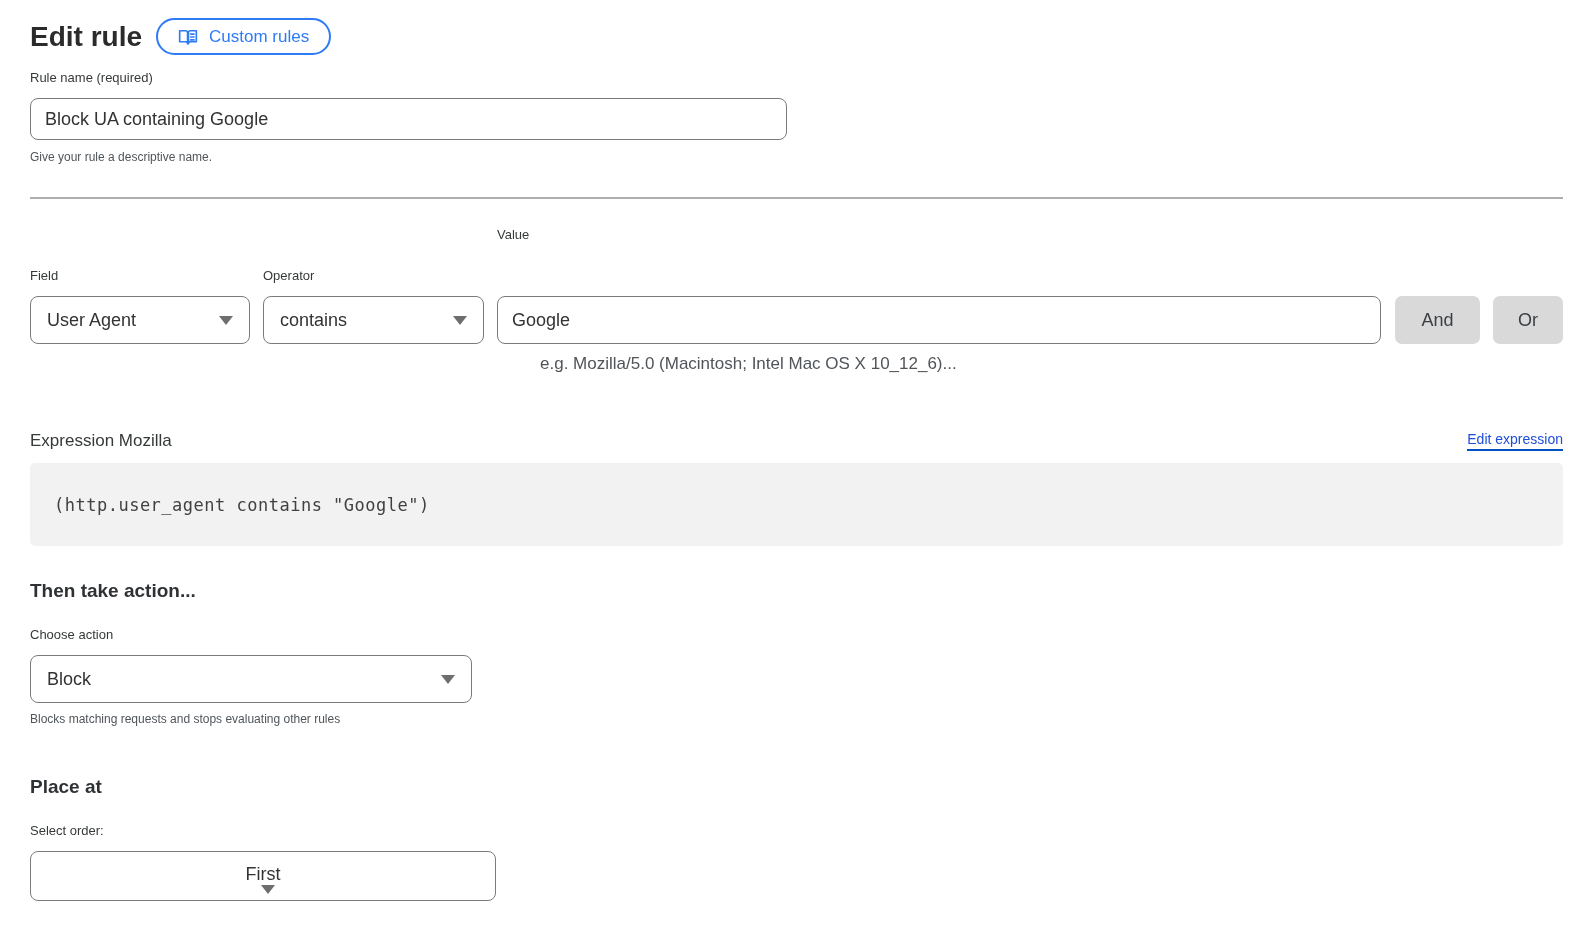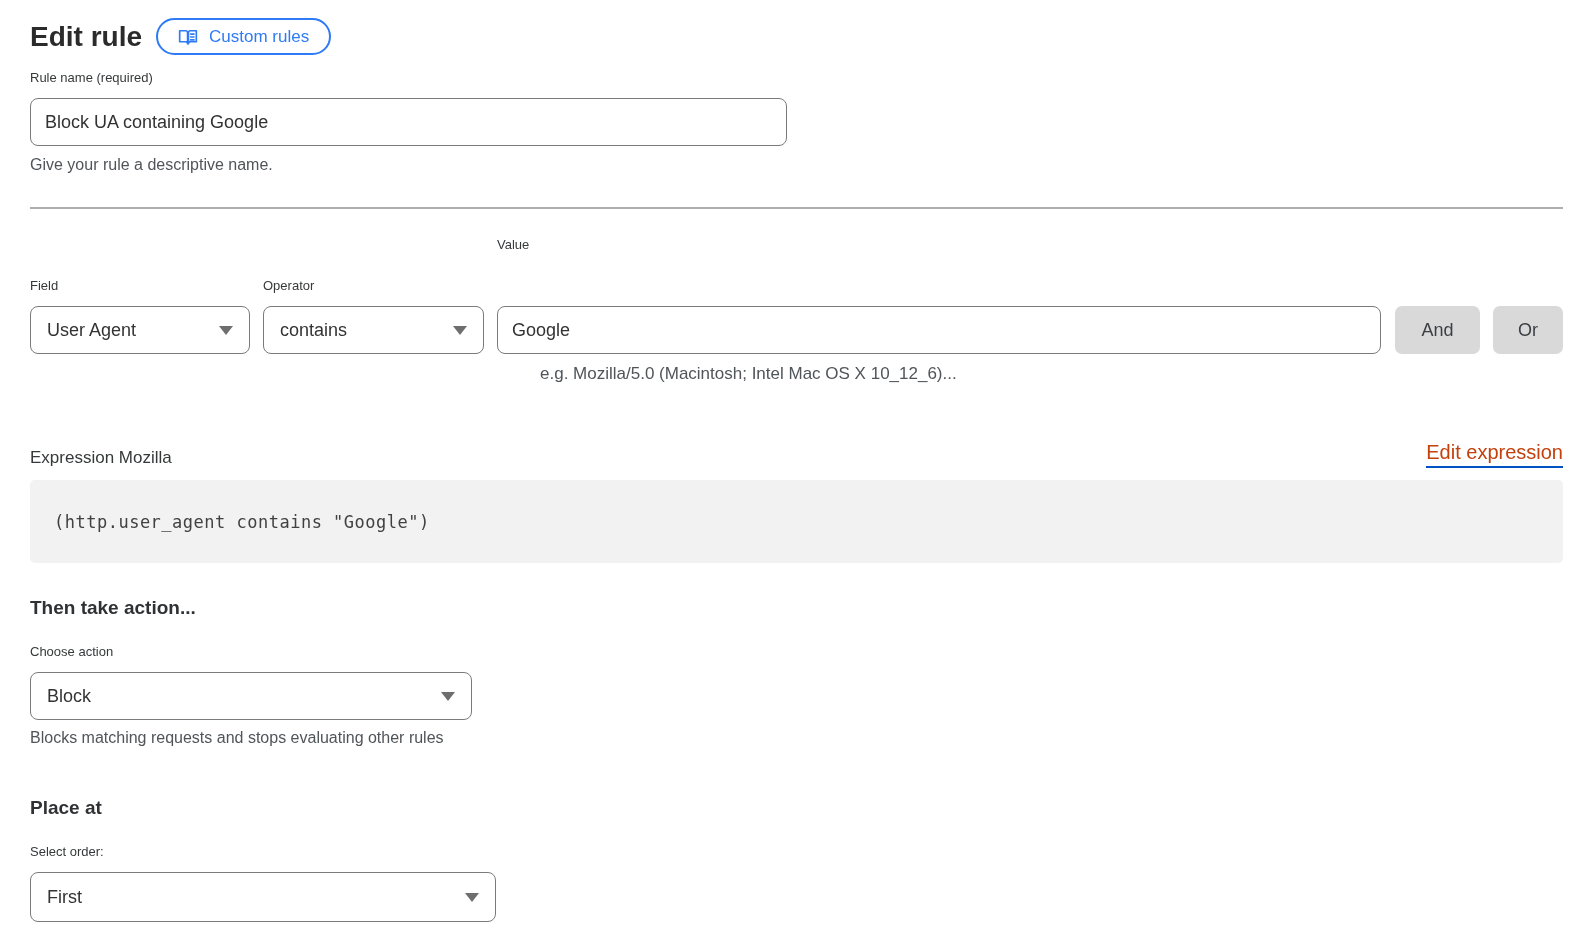--- a/index.html
+++ b/index.html
@@ -20,23 +20,23 @@
     display: inline-flex; align-items: center; gap: 11px;
     height: 37px; padding: 0 20px;
     border: 2px solid #2f7bf6; border-radius: 19px;
     background: #ffffff; color: #2f7bf6;
     font-size: 17px; font-family: inherit; cursor: pointer;
   }
   .pill-btn svg { display: block; }
 
   
   .field-label { font-size: 13px; color: #36393a; margin-bottom: 13px; }
-  .helper { font-size: 16px; color: #50555a; }
+  .helper { font-size: 12px; color: #50555a; }
   .text-input {
-    width: 100%; height: 48px;
+    width: 100%; height: 42px;
     border: 1px solid #7b7b7b; border-radius: 8px;
     padding: 0 14px; font-size: 18px; color: #333333;
     font-family: inherit; background: #fff; outline: none;
   }
   .select-box {
     height: 48px; background: #ffffff;
     border: 1px solid #7b7b7b; border-radius: 8px;
     display: flex; align-items: center; justify-content: space-between;
     padding: 12px 16px; font-size: 18px; color: #333333; cursor: pointer;
   }
@@ -70,21 +70,21 @@
   .or-btn { width: 70px; }
   .value-helper { margin-top: 10px; margin-left: 510px; font-size: 17px; color: #50555a; }
 
   
   .expr-head {
     margin-top: 57px; display: flex; align-items: flex-end;
     justify-content: space-between; width: 1533px;
   }
   .expr-label { font-size: 17px; color: #36393a; }
   .link {
-    font-size: 20px; color: #c2410c; text-decoration: none;
+    font-size: 14px; color: #1d4ed8; text-decoration: none;
     border-bottom: 2px solid #0051c3; padding-bottom: 2px; cursor: pointer;
   }
   .code-box {
     margin-top: 12px; width: 1533px; height: 83px;
     background: #f2f2f2; border-radius: 5px;
     display: flex; align-items: center; padding: 0 24px;
   }
   .code-box code {
     font-family: "DejaVu Sans Mono", "Liberation Mono", monospace;
     font-size: 17px; color: #414141; letter-spacing: 0.5px;
@@ -93,21 +93,21 @@
   
   .section-heading { font-size: 19px; font-weight: bold; color: #2f3234; }
   .action-section { margin-top: 34px; }
   .action-section .field-label { margin-top: 25px; }
   .action-section .select-box { width: 442px; }
   .action-section .helper { margin-top: 9px; }
 
   
   .place-section { margin-top: 50px; }
   .place-section .field-label { margin-top: 25px; }
-  .place-section .select-box { width: 466px; height: 50px; }
+  .place-section .select-box { width: 466px; height: 50px; flex-direction: column; }
 </style>
 </head>
 <body>
 
 <div class="page">
 
   <div class="header-row">
     <h1 class="title">Edit rule</h1>
     <button class="pill-btn">
       <span>

